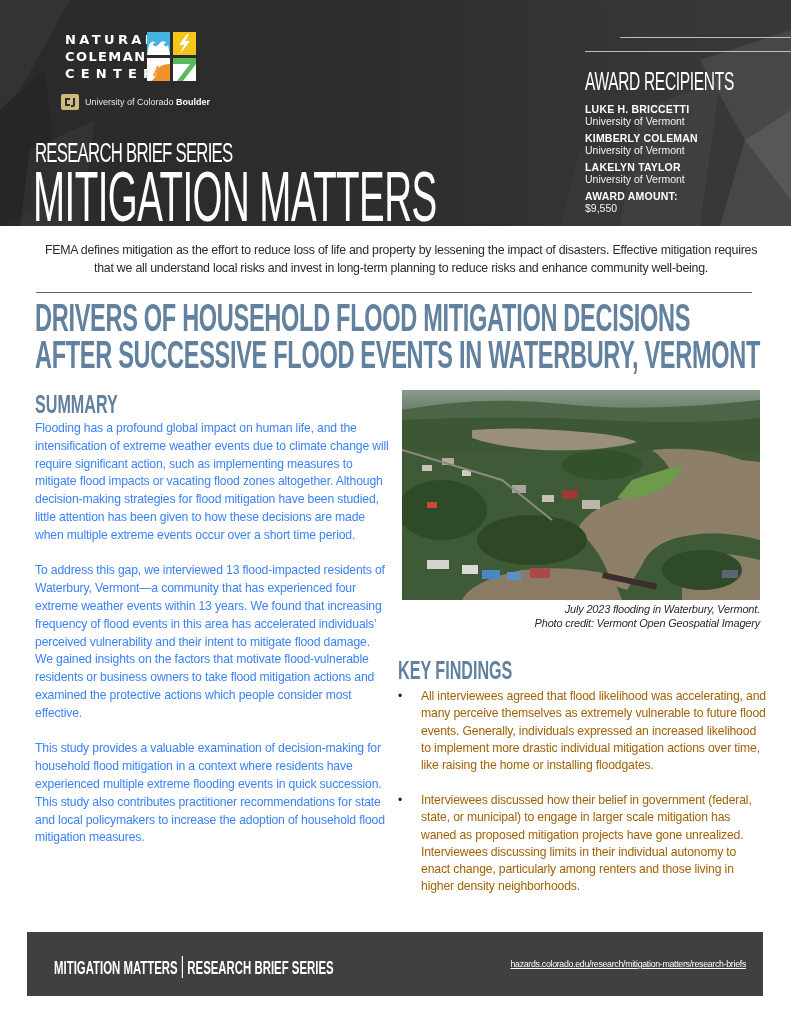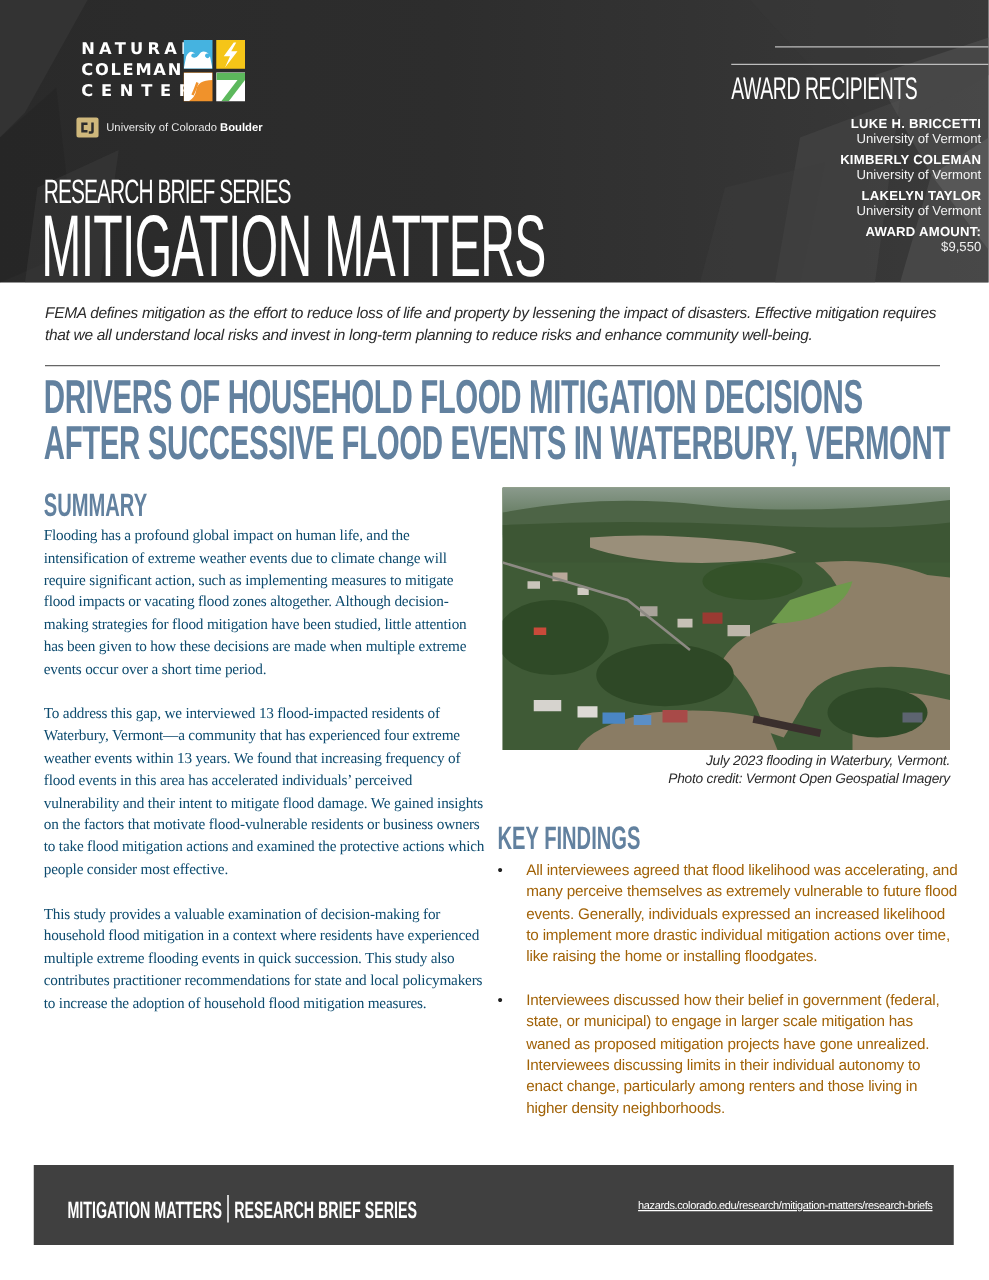--- a/index.html
+++ b/index.html
@@ -43,57 +43,57 @@
   .main-title {
     position: absolute; left: 33px; top: 166px;
     color: #fff; font-family: "Liberation Sans", sans-serif;
     font-size: 70px; line-height: 62px; letter-spacing: -1px;
     transform: scaleX(0.55); transform-origin: left top; white-space: nowrap;
   }
 
   .award-rule-1 { position: absolute; left: 620px; top: 37px; width: 171px; height: 1px; background: #bdbdbd; }
   .award-rule-2 { position: absolute; left: 585px; top: 51px; width: 206px; height: 1px; background: #bdbdbd; }
   .award {
-    position: absolute; left: 585px; top: 58px; width: 200px; color: #fff; text-align: right;
+    position: absolute; left: 585px; top: 68px; width: 200px; color: #fff;
   }
   .award-title {
     font-size: 25px; line-height: 26px; letter-spacing: -0.5px; color: #fff;
     transform: scaleX(0.62); transform-origin: left top; white-space: nowrap; height: 30px;
   }
   .recipient { margin-top: 5px; }
   .recipient .name { font-size: 10.5px; font-weight: bold; line-height: 12px; letter-spacing: 0.2px; }
   .recipient .inst { font-size: 10.5px; line-height: 12px; color: #f2f2f2; }
 
   
   .intro {
     position: absolute; left: 36px; top: 241px; width: 730px;
-    font-style: italic; font-size: 12.4px; line-height: 18px; color: #2b2b2b;
+    font-size: 12.4px; line-height: 18px; color: #2b2b2b;
     letter-spacing: -0.25px;
+    text-align: center;
   }
   .divider { position: absolute; left: 36px; top: 292px; width: 716px; height: 1px; background: #666; }
 
   
   .article-title {
     position: absolute; left: 35px; top: 300px;
     color: #62819f; font-size: 38px; line-height: 37px; letter-spacing: -0.5px;
     transform: scaleX(0.62); transform-origin: left top; white-space: nowrap;
   }
   .section-head {
     position: absolute; color: #62819f; font-size: 26px; line-height: 26px;
     transform: scaleX(0.62); transform-origin: left top; white-space: nowrap;
   }
   .summary-head { left: 35px; top: 391px; }
   .findings-head { left: 398px; top: 657px; }
 
   
   .summary-body { position: absolute; left: 35px; top: 420px; width: 355px; }
   .summary-body p {
-    font-size: 12.2px; line-height: 17.8px; color: #0c4a6e; margin-bottom: 17.8px;
+    font-size: 12.2px; line-height: 17.8px; color: #3b82f6; margin-bottom: 17.8px;
     letter-spacing: -0.15px;
-    font-family: Liberation Serif, serif;
   }
 
   
   .photo {
     position: absolute; left: 402px; top: 390px; width: 358px; height: 210px; overflow: hidden;
     background: #3e5a36;
   }
   .caption {
     position: absolute; left: 402px; top: 603px; width: 358px; text-align: right;
     font-style: italic; font-size: 11px; line-height: 13.5px; color: #2a2a2a; letter-spacing: -0.2px;

